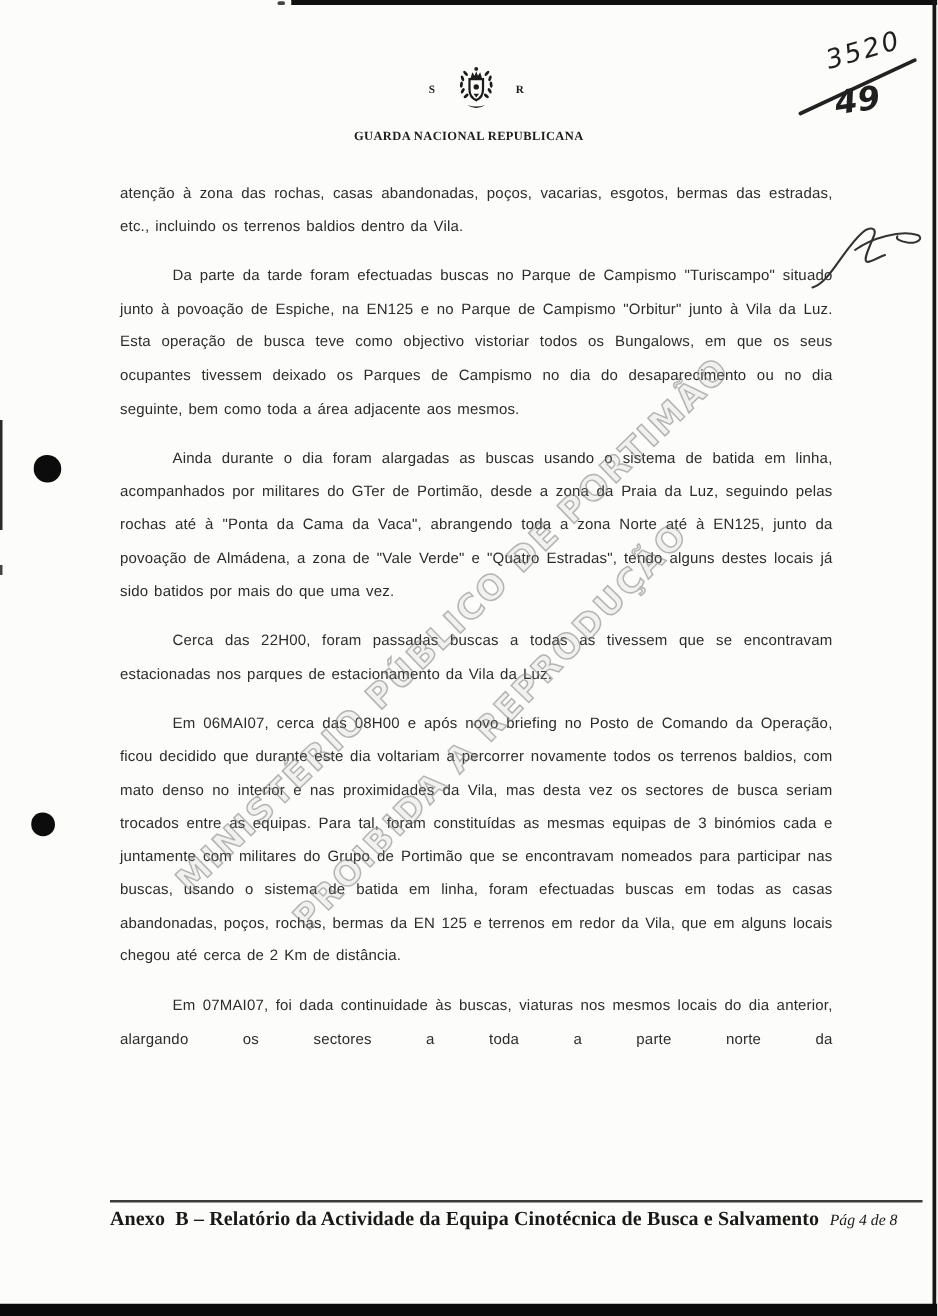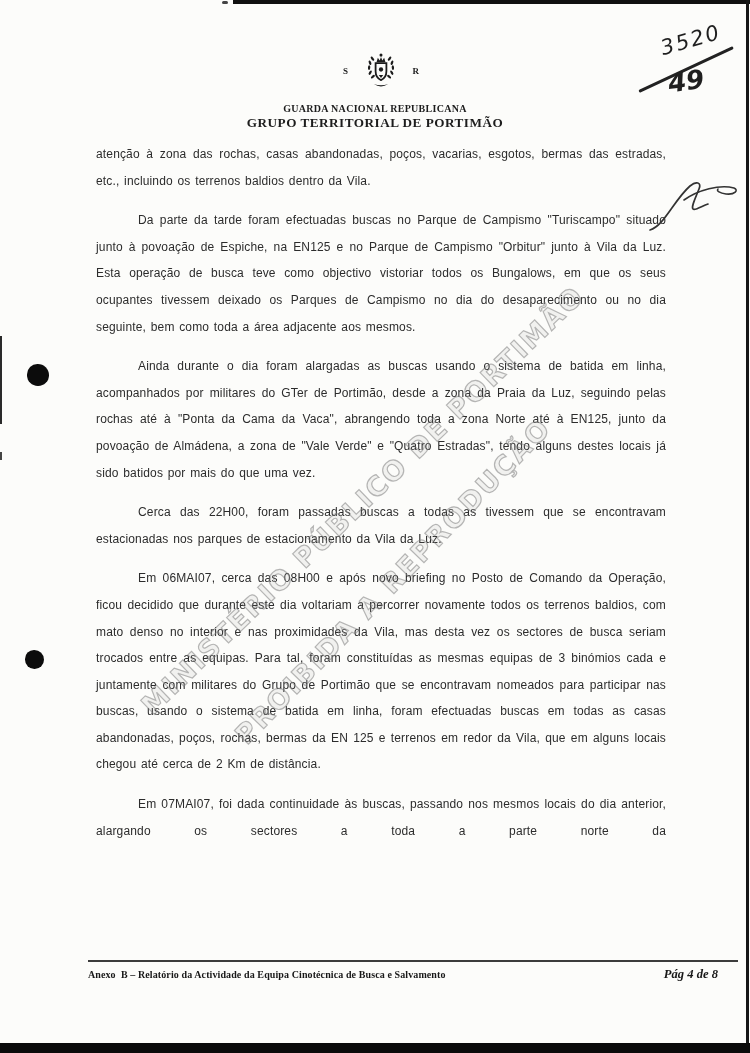--- a/index.html
+++ b/index.html
@@ -70,22 +70,22 @@
     transform-origin:left center;
   }
   .wm1{left:146px;top:694px;font-size:27px;letter-spacing:2px;transform:rotate(-44deg);}
   .wm2{left:240px;top:724px;font-size:27px;letter-spacing:2px;transform:rotate(-46deg);}
 
   
   footer{position:absolute;left:88px;right:12px;top:960px;z-index:2;}
   .footer-rule{height:2px;background:#3c3c3c;box-shadow:0 -3px 0 -1px rgba(90,90,90,.45);}
   .footer-row{display:flex;justify-content:space-between;align-items:baseline;margin-top:5px;
     font-family:"Liberation Serif",serif;color:#181818;}
-  .footer-left{font-weight:bold;font-size:10px;letter-spacing:.1px;white-space:pre;}
-  .footer-right{font-style:italic;font-weight:bold;font-size:12.6px;margin-right:20px;}
+  .footer-left{font-weight:bold;font-size:16px;letter-spacing:.1px;white-space:pre;}
+  .footer-right{font-style:italic;font-weight:normal;font-size:12.6px;margin-right:20px;}
 </style>
 </head>
 <body>
 
 <div class="page">
 
   <div class="top-edge-line"></div>
   <div class="top-speck"></div>
   <div class="right-edge-line"></div>
   <div class="left-edge-line"></div>
@@ -124,30 +124,29 @@
           <ellipse cx="42" cy="24.5" rx="2.7" ry="1.3" transform="rotate(60 42 24.5)"></ellipse>
           <ellipse cx="43.2" cy="19" rx="2.7" ry="1.3" transform="rotate(85 43.2 19)"></ellipse>
           <ellipse cx="42.2" cy="13.5" rx="2.7" ry="1.3" transform="rotate(110 42.2 13.5)"></ellipse>
           <ellipse cx="39.5" cy="9" rx="2.7" ry="1.3" transform="rotate(130 39.5 9)"></ellipse>
           <path d="M22 37 q8 5.5 16 0 q-8 3 -16 0 z"></path>
         </g>
         <path d="M24 14 h12 v9 q0 7.2 -6 9.8 q-6 -2.6 -6 -9.8 z" fill="none" stroke="#1c1c1c" stroke-width="2"></path>
       </svg>
     </span>
     <div class="h-org">GUARDA NACIONAL REPUBLICANA</div>
-    <div class="h-grp">GRUPO TERRITORIAL DE PORTIMÃO</div>
   </header>
 
   <main>
     <p class="no-indent">atenção à zona das rochas, casas abandonadas, poços, vacarias, esgotos, bermas das estradas, etc., incluindo os terrenos baldios dentro da Vila.</p>
     <p>Da parte da tarde foram efectuadas buscas no Parque de Campismo "Turiscampo" situado junto à povoação de Espiche, na EN125 e no Parque de Campismo "Orbitur" junto à Vila da Luz. Esta operação de busca teve como objectivo vistoriar todos os Bungalows, em que os seus ocupantes tivessem deixado os Parques de Campismo no dia do desaparecimento ou no dia seguinte, bem como toda a área adjacente aos mesmos.</p>
     <p>Ainda durante o dia foram alargadas as buscas usando o sistema de batida em linha, acompanhados por militares do GTer de Portimão, desde a zona da Praia da Luz, seguindo pelas rochas até à "Ponta da Cama da Vaca", abrangendo toda a zona Norte até à EN125, junto da povoação de Almádena, a zona de "Vale Verde" e "Quatro Estradas", tendo alguns destes locais já sido batidos por mais do que uma vez.</p>
     <p>Cerca das 22H00, foram passadas buscas a todas as tivessem que se encontravam estacionadas nos parques de estacionamento da Vila da Luz.</p>
     <p>Em 06MAI07, cerca das 08H00 e após novo briefing no Posto de Comando da Operação, ficou decidido que durante este dia voltariam a percorrer novamente todos os terrenos baldios, com mato denso no interior e nas proximidades da Vila, mas desta vez os sectores de busca seriam trocados entre as equipas. Para tal, foram constituídas as mesmas equipas de 3 binómios cada e juntamente com militares do Grupo de Portimão que se encontravam nomeados para participar nas buscas, usando o sistema de batida em linha, foram efectuadas buscas em todas as casas abandonadas, poços, rochas, bermas da EN 125 e terrenos em redor da Vila, que em alguns locais chegou até cerca de 2 Km de distância.</p>
-    <p class="justify-last">Em 07MAI07, foi dada continuidade às buscas, passando nos mesmos locais do dia anterior, alargando os sectores a toda a parte norte da</p>
+    <p class="justify-last">Em 07MAI07, foi dada continuidade às buscas, viaturas nos mesmos locais do dia anterior, alargando os sectores a toda a parte norte da</p>
   </main>
 
   <div class="watermark">
     <div class="wm wm1">MINISTÉRIO PÚBLICO DE PORTIMÃO</div>
     <div class="wm wm2">PROIBIDA A REPRODUÇÃO</div>
   </div>
 
   <footer>
     <div class="footer-rule"></div>
     <div class="footer-row">

